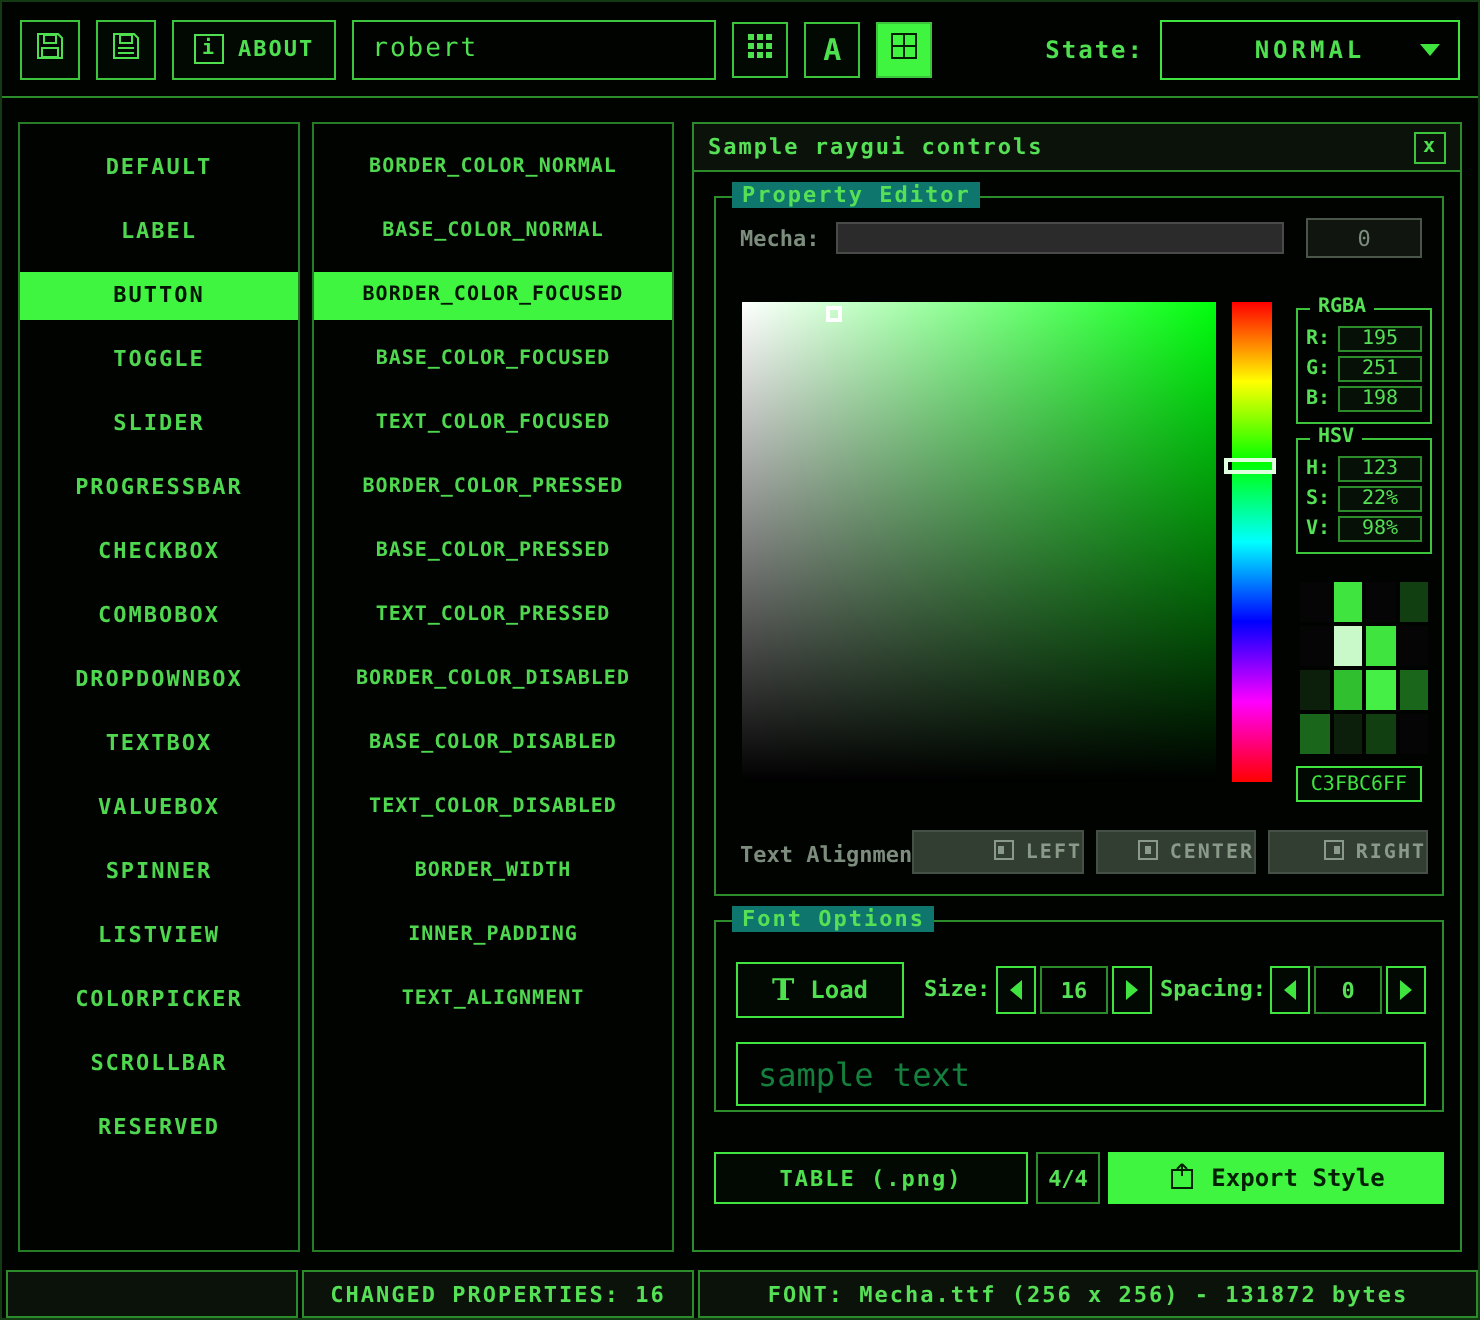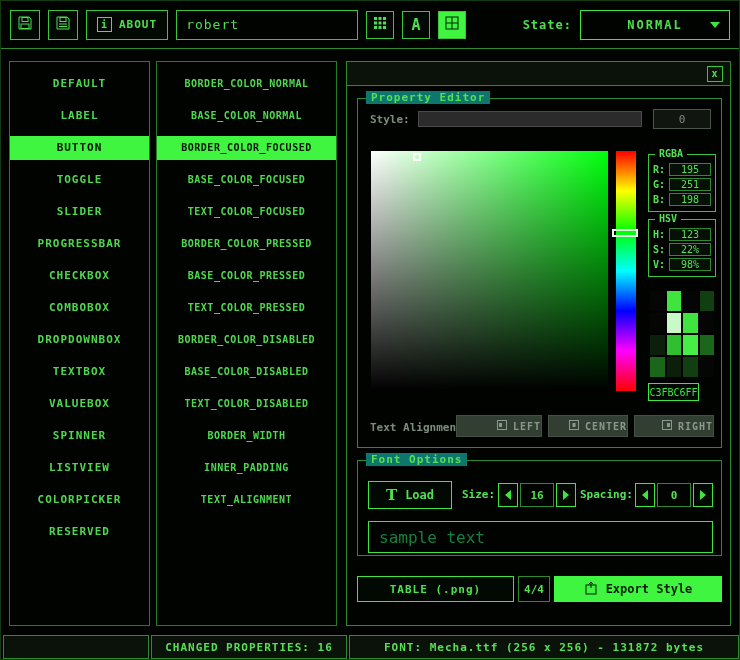--- a/index.html
+++ b/index.html
@@ -55,21 +55,21 @@
   .mini-group { position:absolute; width:68px; height:58px; border:1px solid #3cc43c; padding:8px 4px 0 4px; }
   .rgba-group { left:290px; top:55px; }
   .hsv-group { left:290px; top:120px; }
   .mini-label { position:absolute; top:-7px; left:6px; background:#010301; padding:0 4px; color:#55e055; font-size:10px; font-weight:bold; }
   .cmp-row { display:flex; align-items:center; gap:4px; height:13px; margin-bottom:2px; }
   .cmp-row .lbl { color:#55e055; font-size:10px; font-weight:bold; }
   .cmp-row .val { flex:1; height:13px; line-height:12px; border:1px solid #2c8c2c; background:#061006; color:#55e055; text-align:center; font-size:10px; }
 
   .swatch-grid { position:absolute; left:292px; top:192px; width:64px; height:86px; display:grid; grid-template-columns:repeat(4,1fr); grid-template-rows:repeat(4,1fr); gap:2px; }
   .swatch { cursor:pointer; background:#050505; }
-  .hex-box { position:absolute; left:290px; top:284px; width:51px; height:18px; border:1px solid #3fe43f; color:#3fe43f; font-size:10px; display:flex; align-items:center; justify-content:center; background:#020802; cursor:text; }
+  .hex-box { position:absolute; left:290px; top:284px; width:63px; height:18px; border:1px solid #3fe43f; color:#3fe43f; font-size:10px; display:flex; align-items:center; justify-content:center; background:#020802; cursor:text; }
 
   
   .ta-label { position:absolute; left:12px; top:322px; color:#7d8d7d; font-size:11px; font-weight:bold; }
   .ta-btn { position:absolute; top:316px; height:22px; background:#323e32; border:1px solid #465046; color:#8a9a8a; display:flex; align-items:center; justify-content:flex-end; gap:6px; font-size:10px; font-weight:bold; letter-spacing:1px; cursor:pointer; }
   .ta-left { left:98px; width:86px; }
   .ta-center { left:190px; width:80px; }
   .ta-right { left:276px; width:80px; }
 
   
   .load-btn { position:absolute; left:10px; top:20px; width:84px; height:28px; border:1px solid #3fe43f; display:flex; align-items:center; justify-content:center; gap:8px; color:#4fe04f; font-size:12px; font-weight:bold; background:#020802; cursor:pointer; }
@@ -167,20 +167,21 @@
     <div class="list-item">SLIDER</div>
     <div class="list-item">PROGRESSBAR</div>
     <div class="list-item">CHECKBOX</div>
     <div class="list-item">COMBOBOX</div>
     <div class="list-item">DROPDOWNBOX</div>
     <div class="list-item">TEXTBOX</div>
     <div class="list-item">VALUEBOX</div>
     <div class="list-item">SPINNER</div>
     <div class="list-item">LISTVIEW</div>
     <div class="list-item">COLORPICKER</div>
+    <div class="list-item">SCROLLBAR</div>
     <div class="list-item">RESERVED</div>
   </div>
 
   <div class="list properties-list">
     <div class="list-item">BORDER_COLOR_NORMAL</div>
     <div class="list-item">BASE_COLOR_NORMAL</div>
     <div class="list-item selected">BORDER_COLOR_FOCUSED</div>
     <div class="list-item">BASE_COLOR_FOCUSED</div>
     <div class="list-item">TEXT_COLOR_FOCUSED</div>
     <div class="list-item">BORDER_COLOR_PRESSED</div>
@@ -189,29 +190,30 @@
     <div class="list-item">BORDER_COLOR_DISABLED</div>
     <div class="list-item">BASE_COLOR_DISABLED</div>
     <div class="list-item">TEXT_COLOR_DISABLED</div>
     <div class="list-item">BORDER_WIDTH</div>
     <div class="list-item">INNER_PADDING</div>
     <div class="list-item">TEXT_ALIGNMENT</div>
   </div>
 
   <div class="window">
     <div class="titlebar">
+      <span>Sample raygui controls</span>
       <div class="close-btn">
         <span>x</span>
       </div>
     </div>
 
     <div class="groupbox property-editor">
       <span class="gb-label">Property Editor</span>
 
-      <span class="value-label">Style:</span>
+      <span class="value-label">Mecha:</span>
       <div class="value-slider"></div>
       <div class="value-box">0</div>
 
       <div class="sv-square">
         <div class="sv-cursor"></div>
       </div>
       <div class="hue-bar">
         <div class="hue-cursor"></div>
       </div>
 

